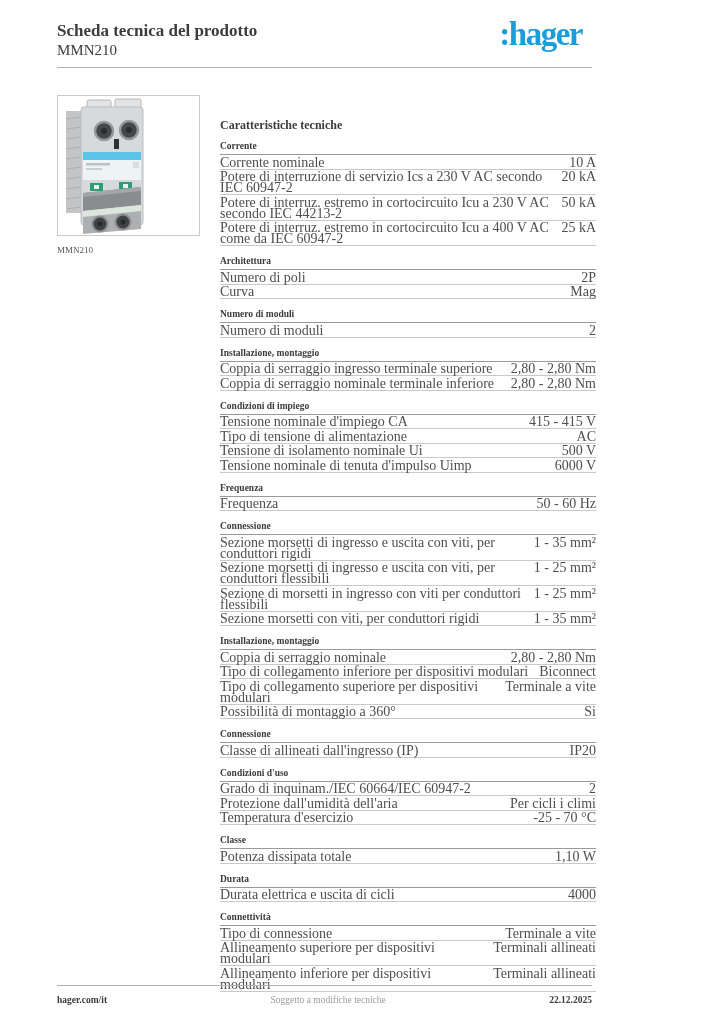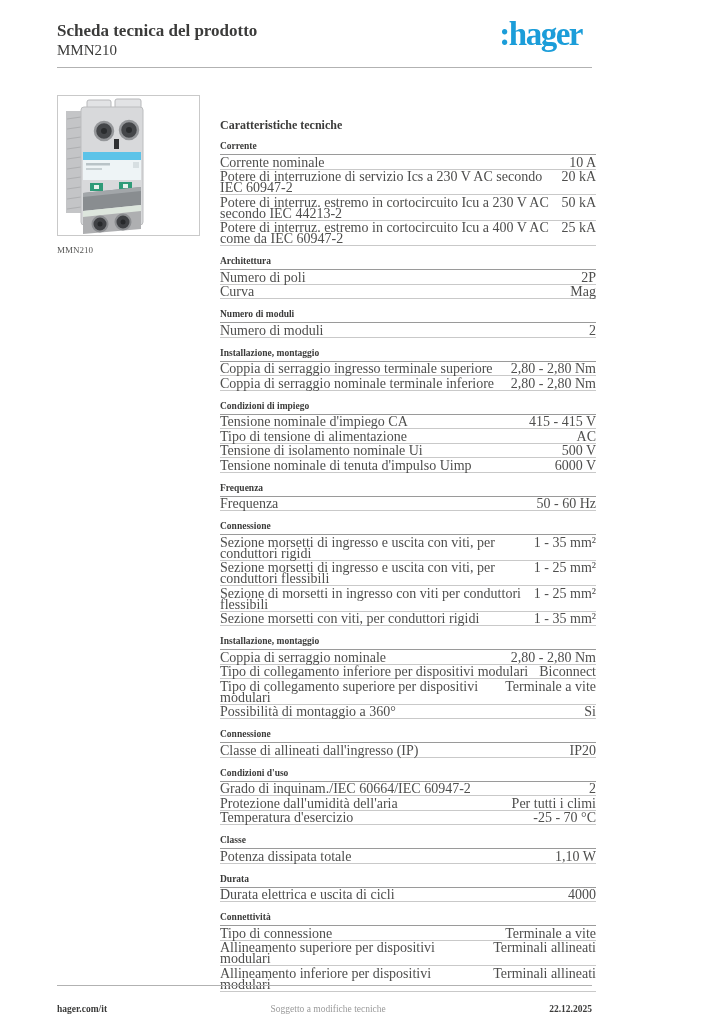--- a/index.html
+++ b/index.html
@@ -36,21 +36,21 @@
   .spec-row{
     display:flex;justify-content:space-between;align-items:baseline;
     padding:1.5px 0 1px;border-bottom:1px solid #c9c9c9;
     font-size:14px;line-height:11px;color:#4e4e4d;
   }
   .spec-label{padding-right:10px;}
   .spec-value{white-space:nowrap;text-align:right;}
   
   .footer{
     position:absolute;top:985px;left:57px;right:56px;
-    border-top:1px solid #b2b2b2;padding-top:18px;
+    border-top:1px solid #b2b2b2;padding-top:9px;
     display:flex;justify-content:space-between;align-items:flex-end;
     font-size:9.5px;
   }
   .footer-left,.footer-right{font-weight:bold;color:#3b3b3a;}
   .footer-center{color:#9a9a9a;}
 </style>
 </head>
 <body>
 
 <div class="page">
@@ -286,21 +286,21 @@
   <div class="spec-section">
     <div class="section-title">Condizioni d'uso</div>
     <div>
   <div class="spec-row">
     <div class="spec-label">Grado di inquinam./IEC 60664/IEC 60947-2</div>
     <div class="spec-value">2</div>
   </div>
 
   <div class="spec-row">
     <div class="spec-label">Protezione dall'umidità dell'aria</div>
-    <div class="spec-value">Per tutti i climi</div>
+    <div class="spec-value">Per cicli i climi</div>
   </div>
 
   <div class="spec-row">
     <div class="spec-label">Temperatura d'esercizio</div>
     <div class="spec-value">-25 - 70 °C</div>
   </div>
 </div>
   </div>
 
   <div class="spec-section">

